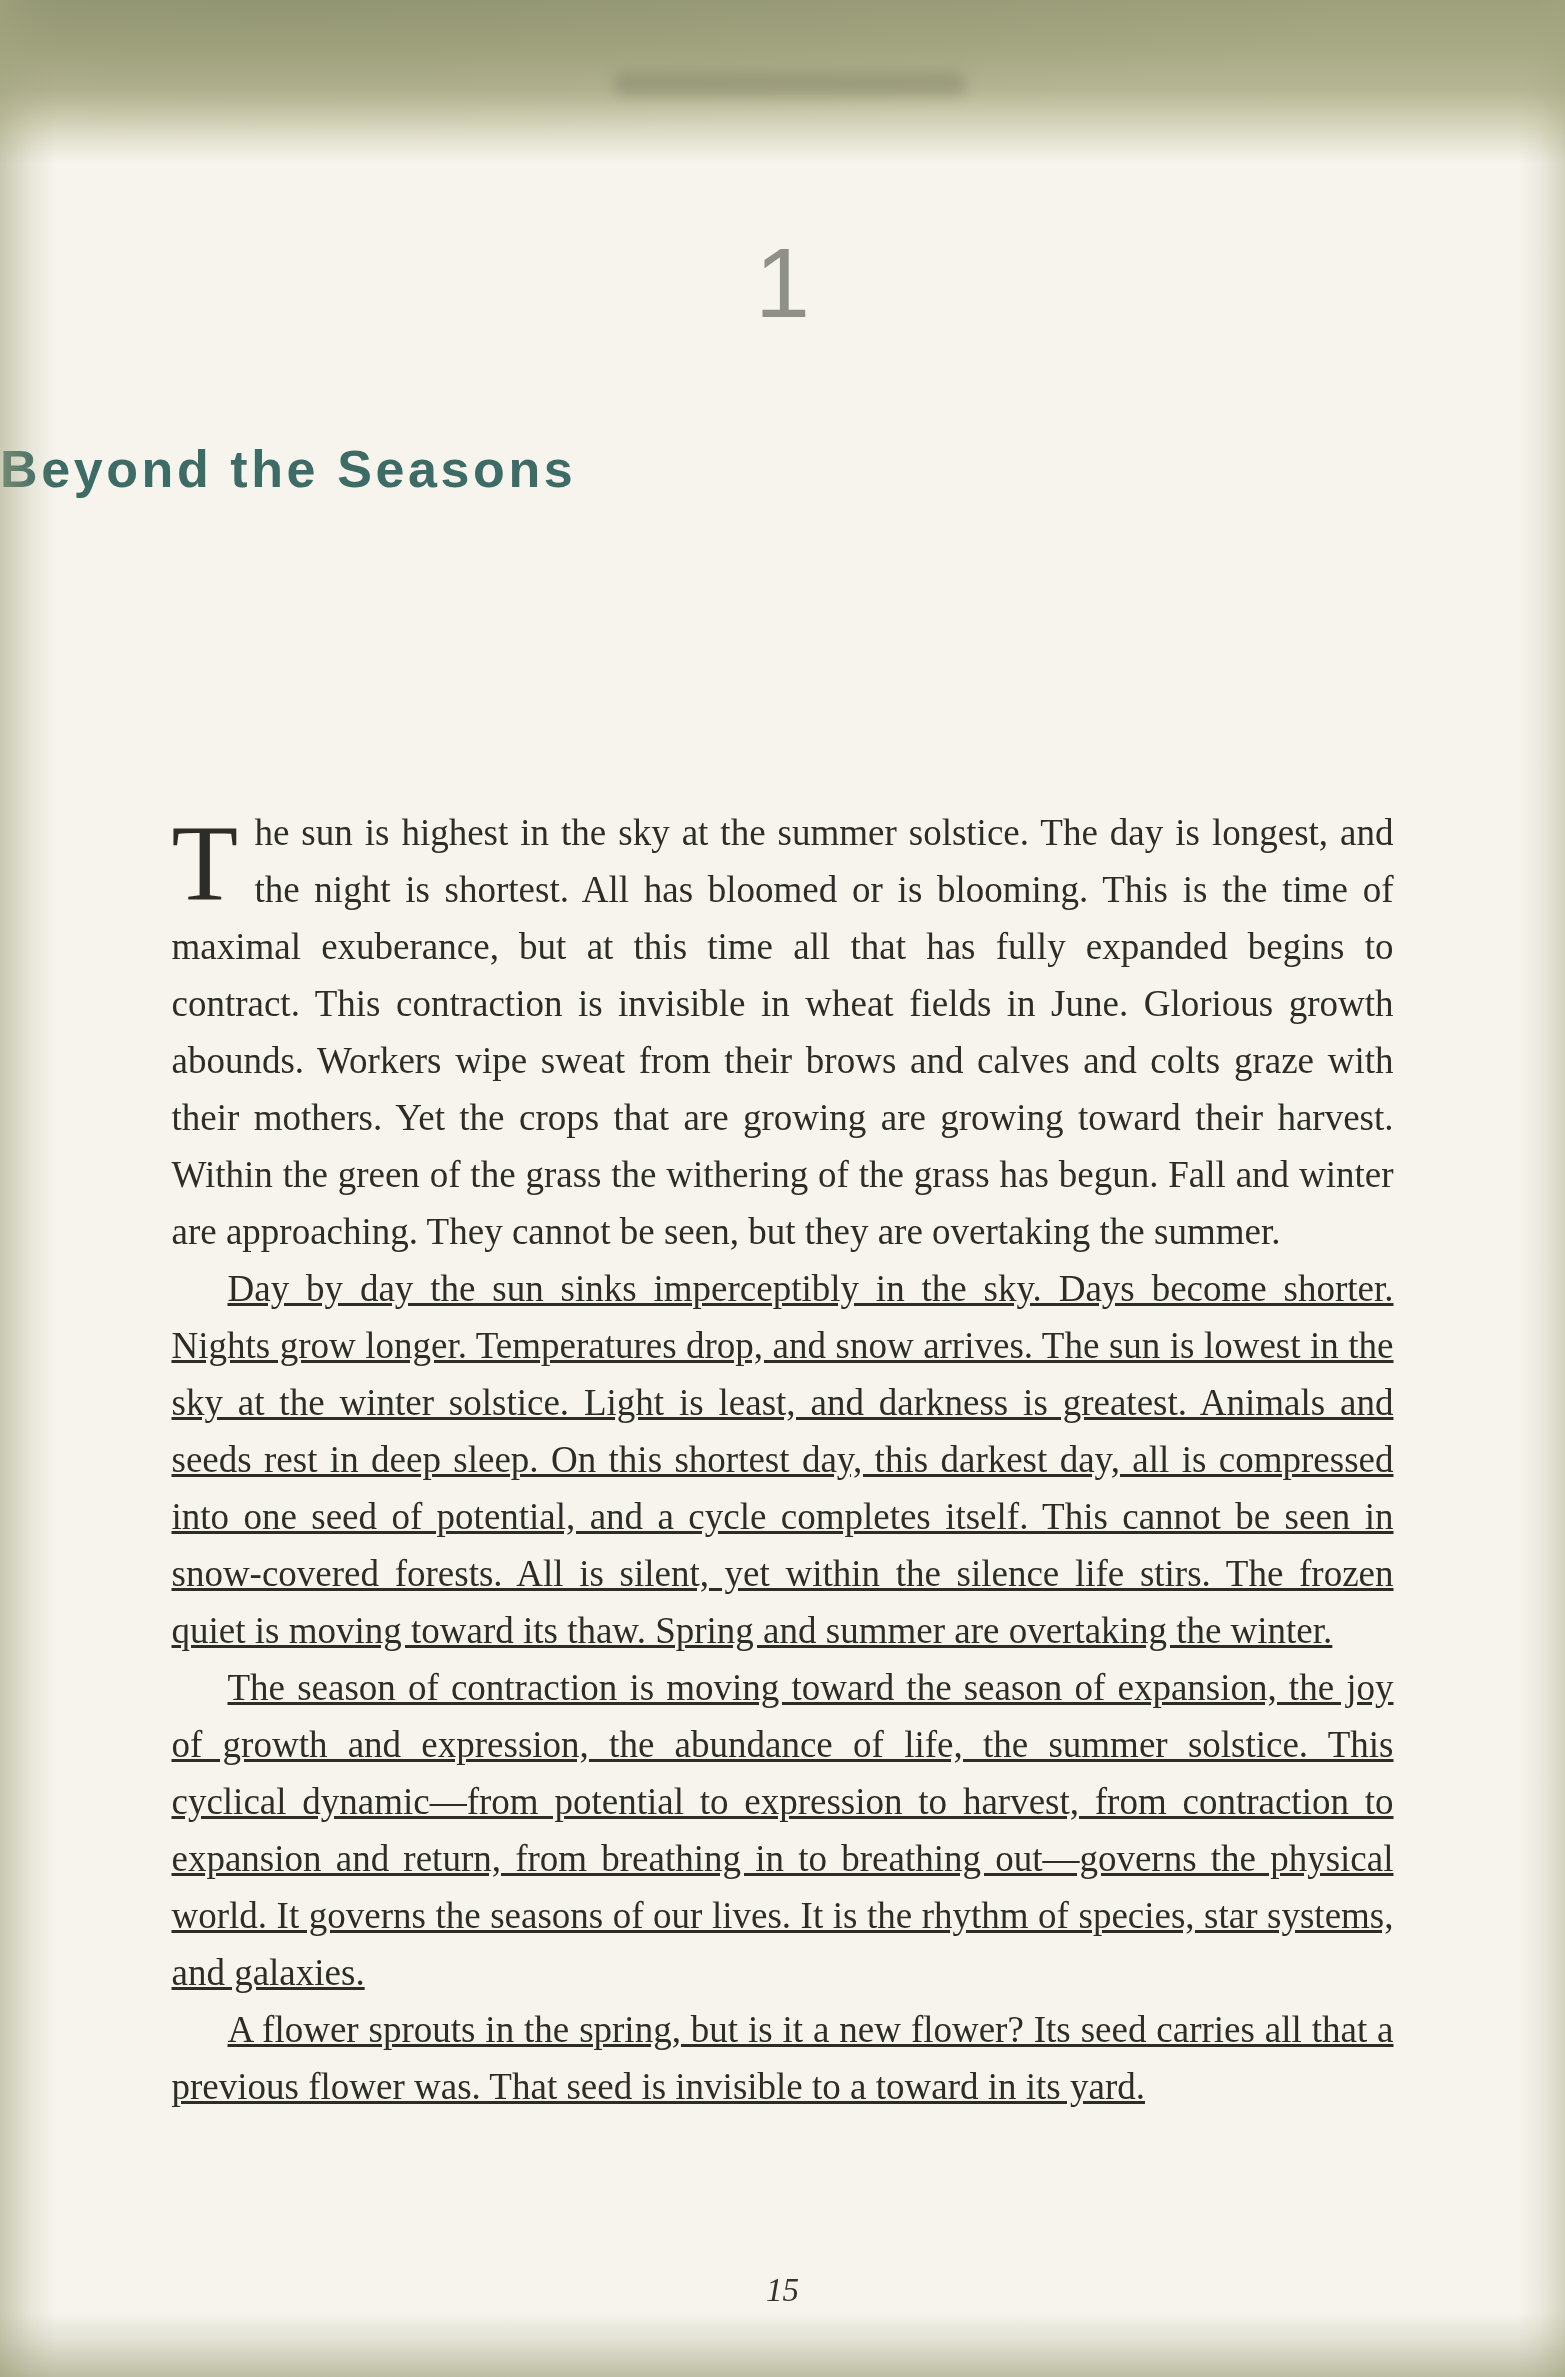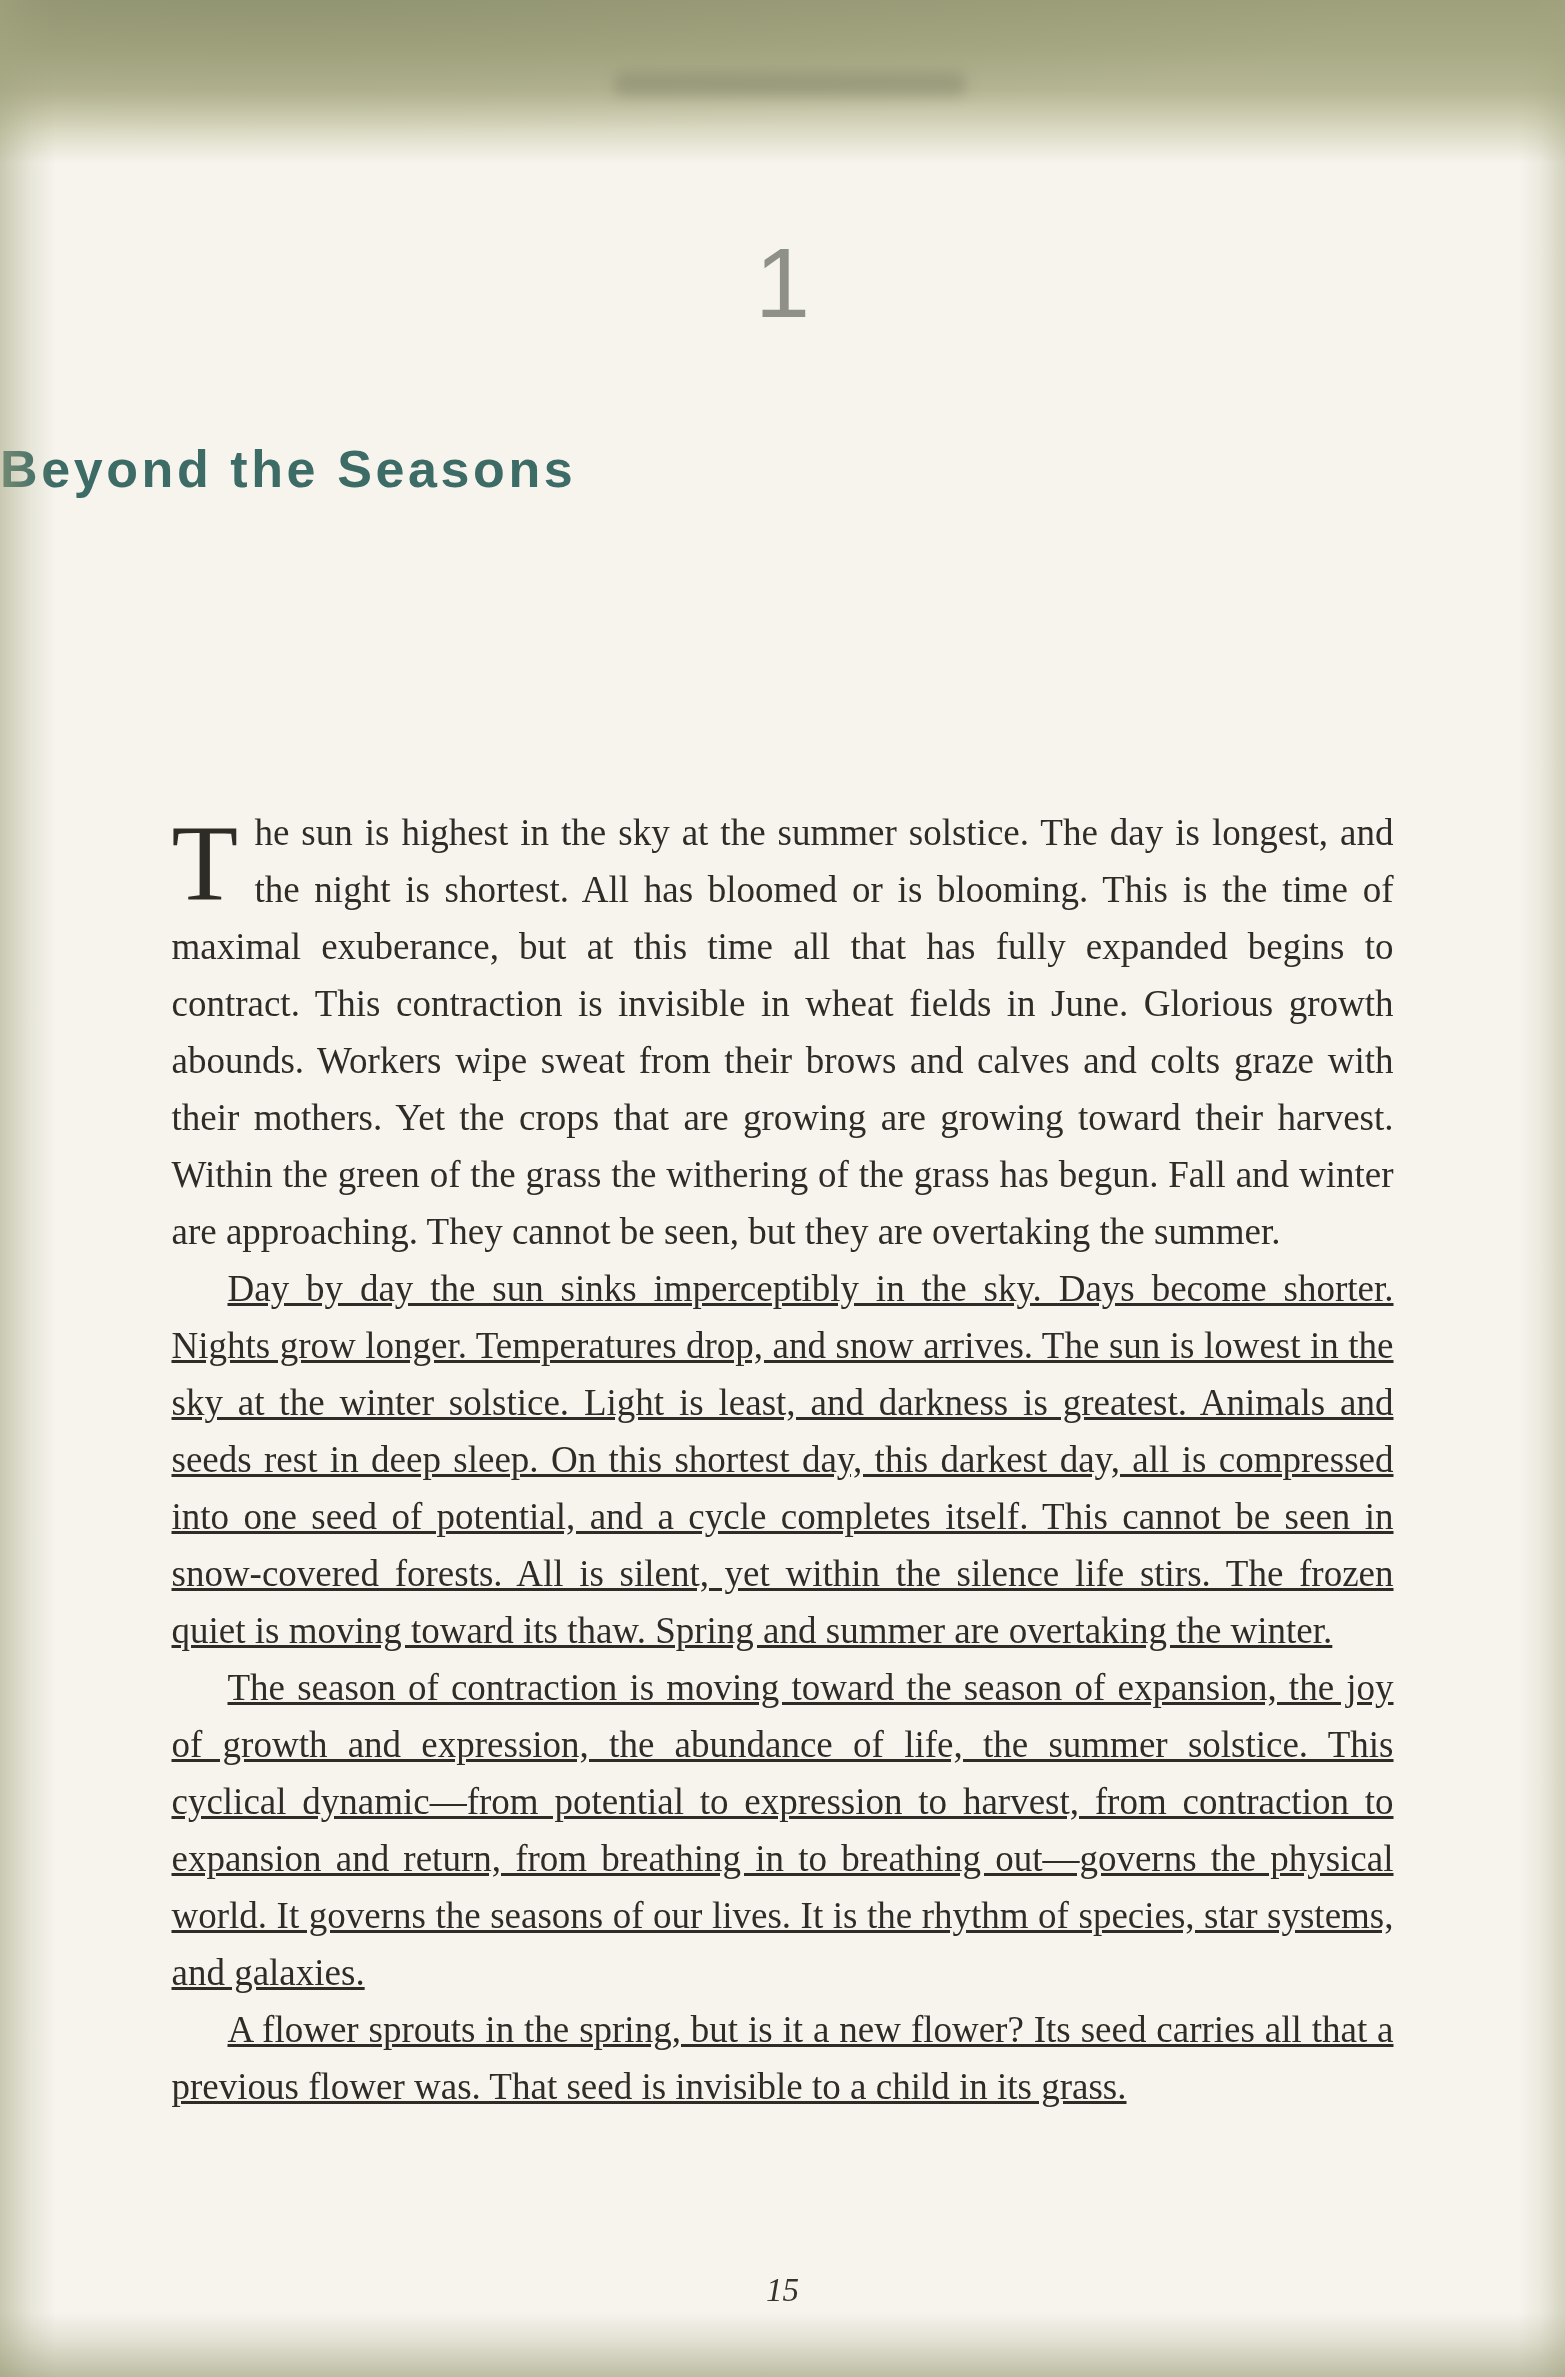--- a/index.html
+++ b/index.html
@@ -127,21 +127,21 @@
     <div class="body-block">
 
       <p>
         <span class="drop-cap">T</span><span>he sun is highest in the sky at the summer solstice. The day is longest, and the night is shortest. All has bloomed or is blooming. This is the time of maximal exuberance, but at this time all that has fully expanded begins to contract. This contraction is invisible in wheat fields in June. Glorious growth abounds. Workers wipe sweat from their brows and calves and colts graze with their mothers. Yet the crops that are growing are growing toward their harvest. Within the green of the grass the withering of the grass has begun. Fall and winter are approaching. They cannot be seen, but they are overtaking the summer.</span>
       </p>
 
       <p class="indented">Day by day the sun sinks imperceptibly in the sky. Days become shorter. Nights grow longer. Temperatures drop, and snow arrives. The sun is lowest in the sky at the winter solstice. Light is least, and darkness is greatest. Animals and seeds rest in deep sleep. On this shortest day, this darkest day, all is compressed into one seed of potential, and a cycle completes itself. This cannot be seen in snow-covered forests. All is silent, yet within the silence life stirs. The frozen quiet is moving toward its thaw. Spring and summer are overtaking the winter.</p>
 
       <p class="indented">The season of contraction is moving toward the season of expansion, the joy of growth and expression, the abundance of life, the summer solstice. This cyclical dynamic—from potential to expression to harvest, from contraction to expansion and return, from breathing in to breathing out—governs the physical world. It governs the seasons of our lives. It is the rhythm of species, star systems, and galaxies.</p>
 
-      <p class="indented">A flower sprouts in the spring, but is it a new flower? Its seed carries all that a previous flower was. That seed is invisible to a child in its grass.</p>
+      <p class="indented">A flower sprouts in the spring, but is it a new flower? Its seed carries all that a previous flower was. That seed is invisible to a toward in its yard.</p>
 
     </div>
   </div>
 
   <div class="page-number">15</div>
 
 </div>
 
 
 </body></html>

